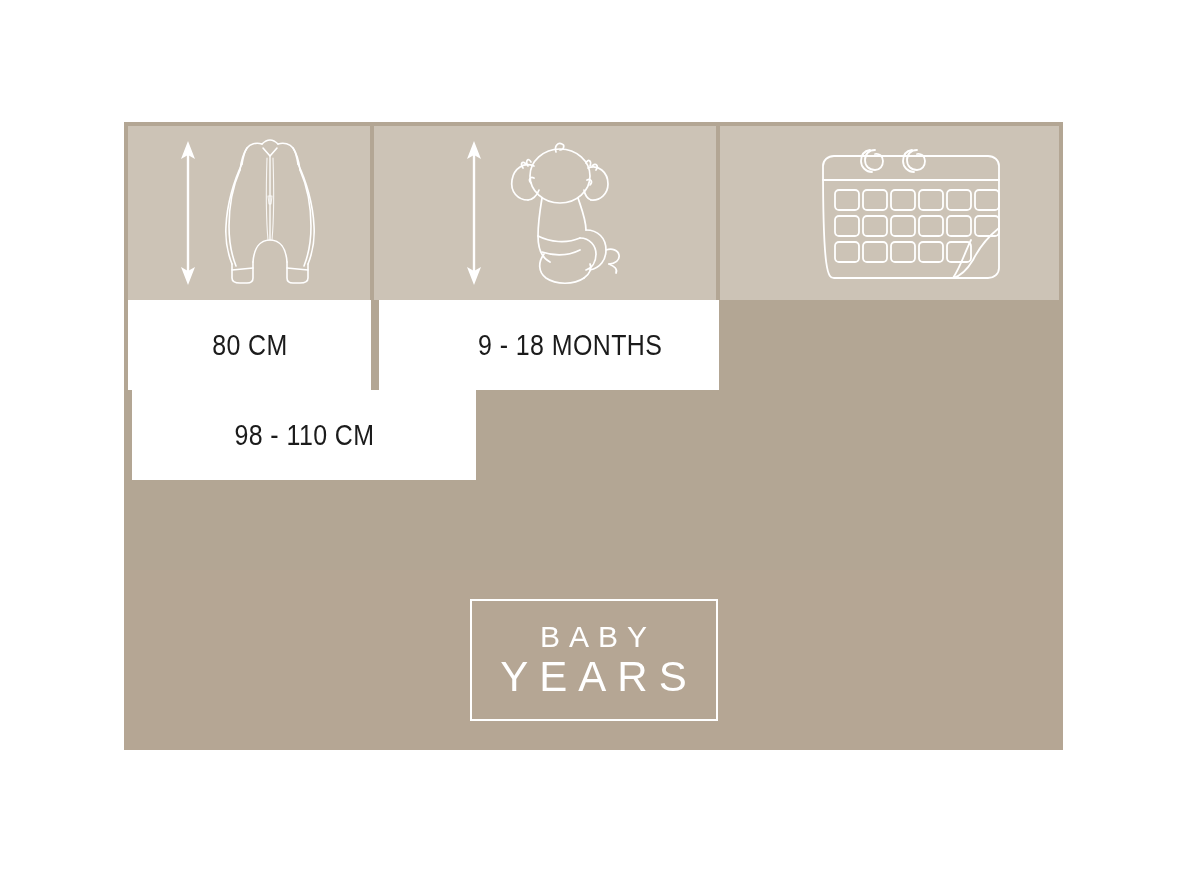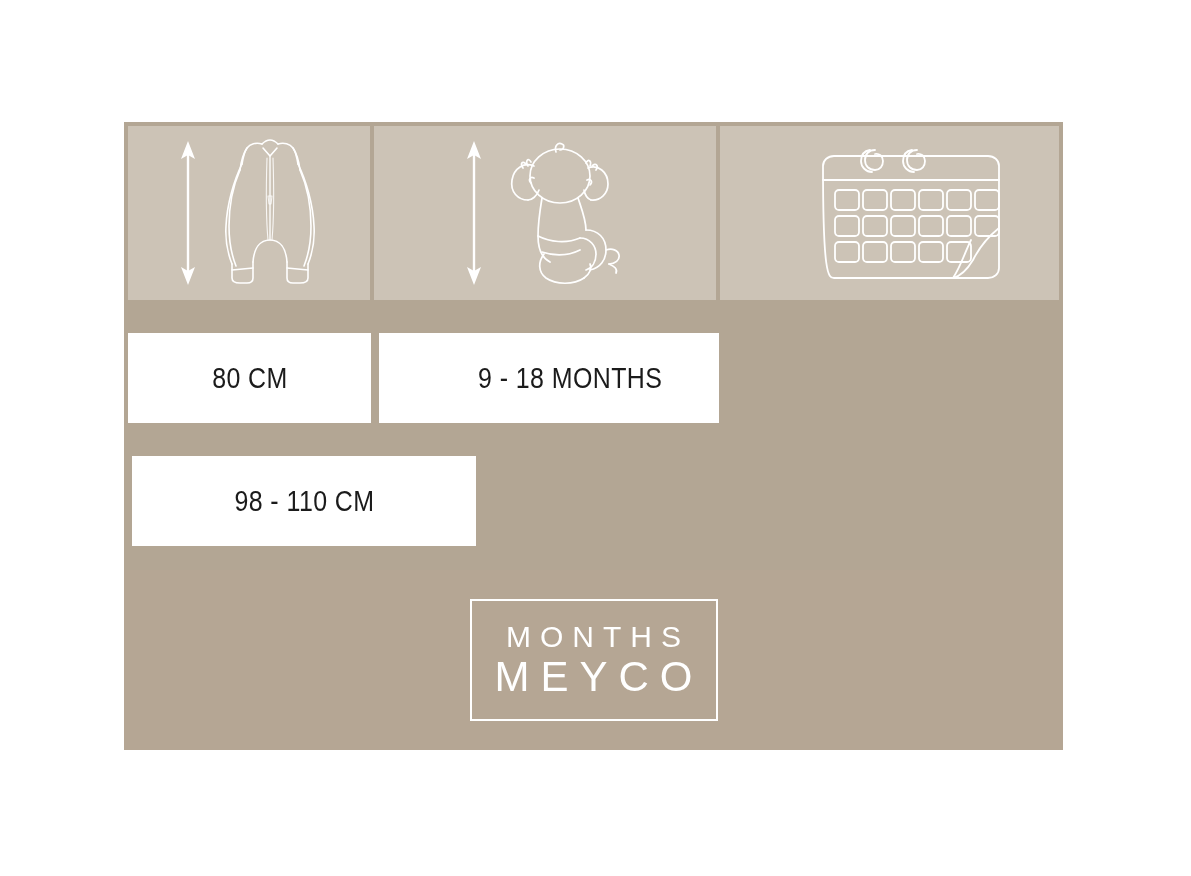--- a/index.html
+++ b/index.html
@@ -84,21 +84,21 @@
     gap: 18px;
     width: 100%;
     height: 100%;
   }
 
   .measure-arrow {
     flex: 0 0 auto;
   }
 
   
-  .row-data { height: 90px; margin-top: 33px; }
+  .row-data { height: 90px; }
   .row-data .chart-cell { height: 90px; }
 
   .bg-white  { background: #ffffff; }
   .bg-offwhite { background: #f7f5f3; }
 
   .cell-text {
     font-family: "Liberation Sans", sans-serif;
     font-size: 29px;
     font-weight: 300;
     letter-spacing: 0.5px;
@@ -318,18 +318,18 @@
       <div class="chart-cell col-2 bg-white">
         <span class="cell-text">98 - 110 CM</span>
       </div>
       <div class="col-divider"></div>
     </div>
 
   </div>
 
   <div class="chart-footer">
     <div class="logo-box">
-      <div class="logo-line-1">MONTHS</div>
-      <div class="logo-line-2">MEYCO</div>
+      <div class="logo-line-1">BABY</div>
+      <div class="logo-line-2">YEARS</div>
     </div>
   </div>
 
 </div>
 
 </body></html>

